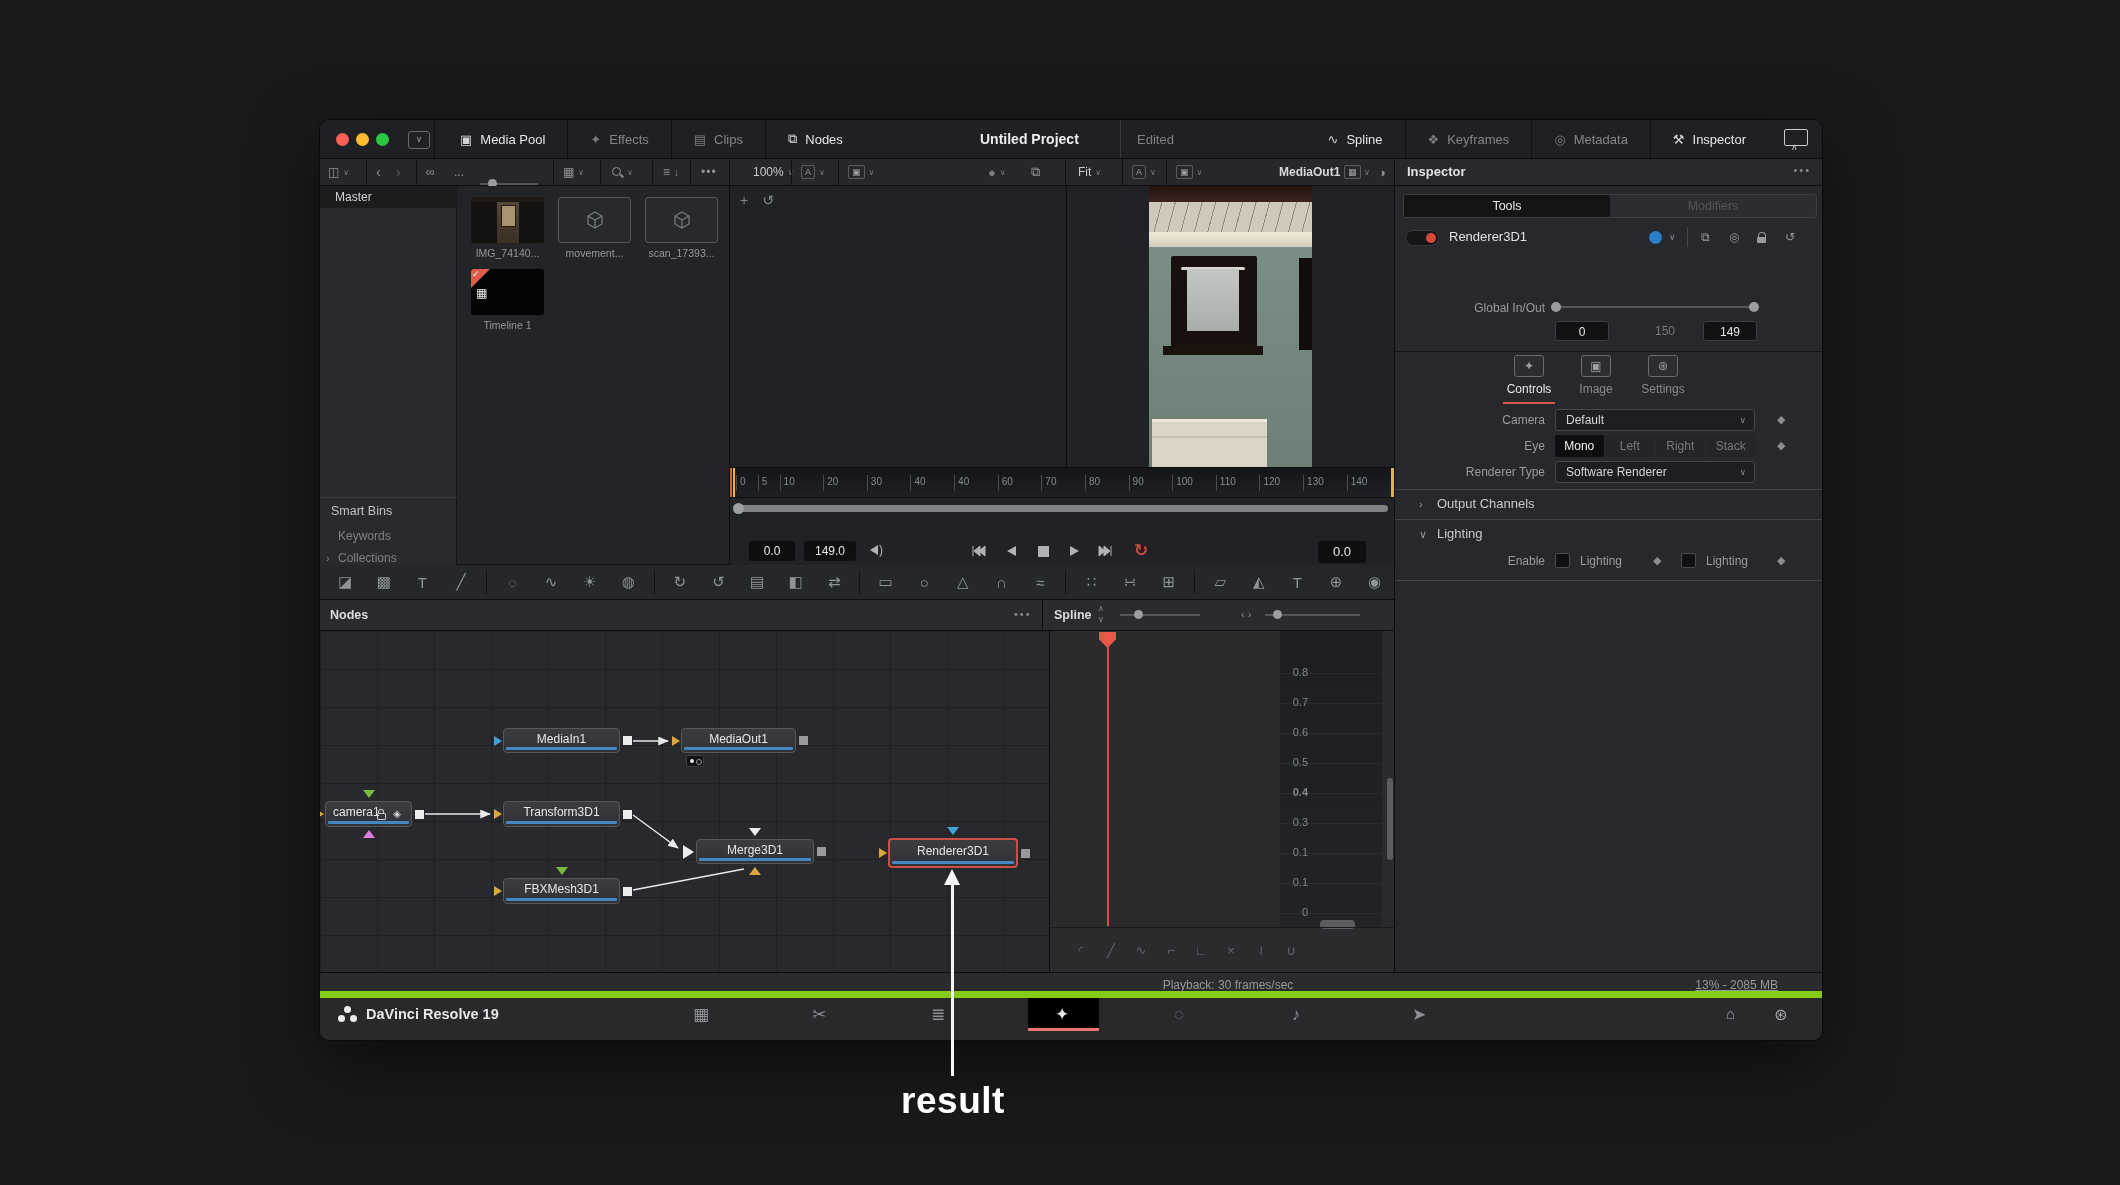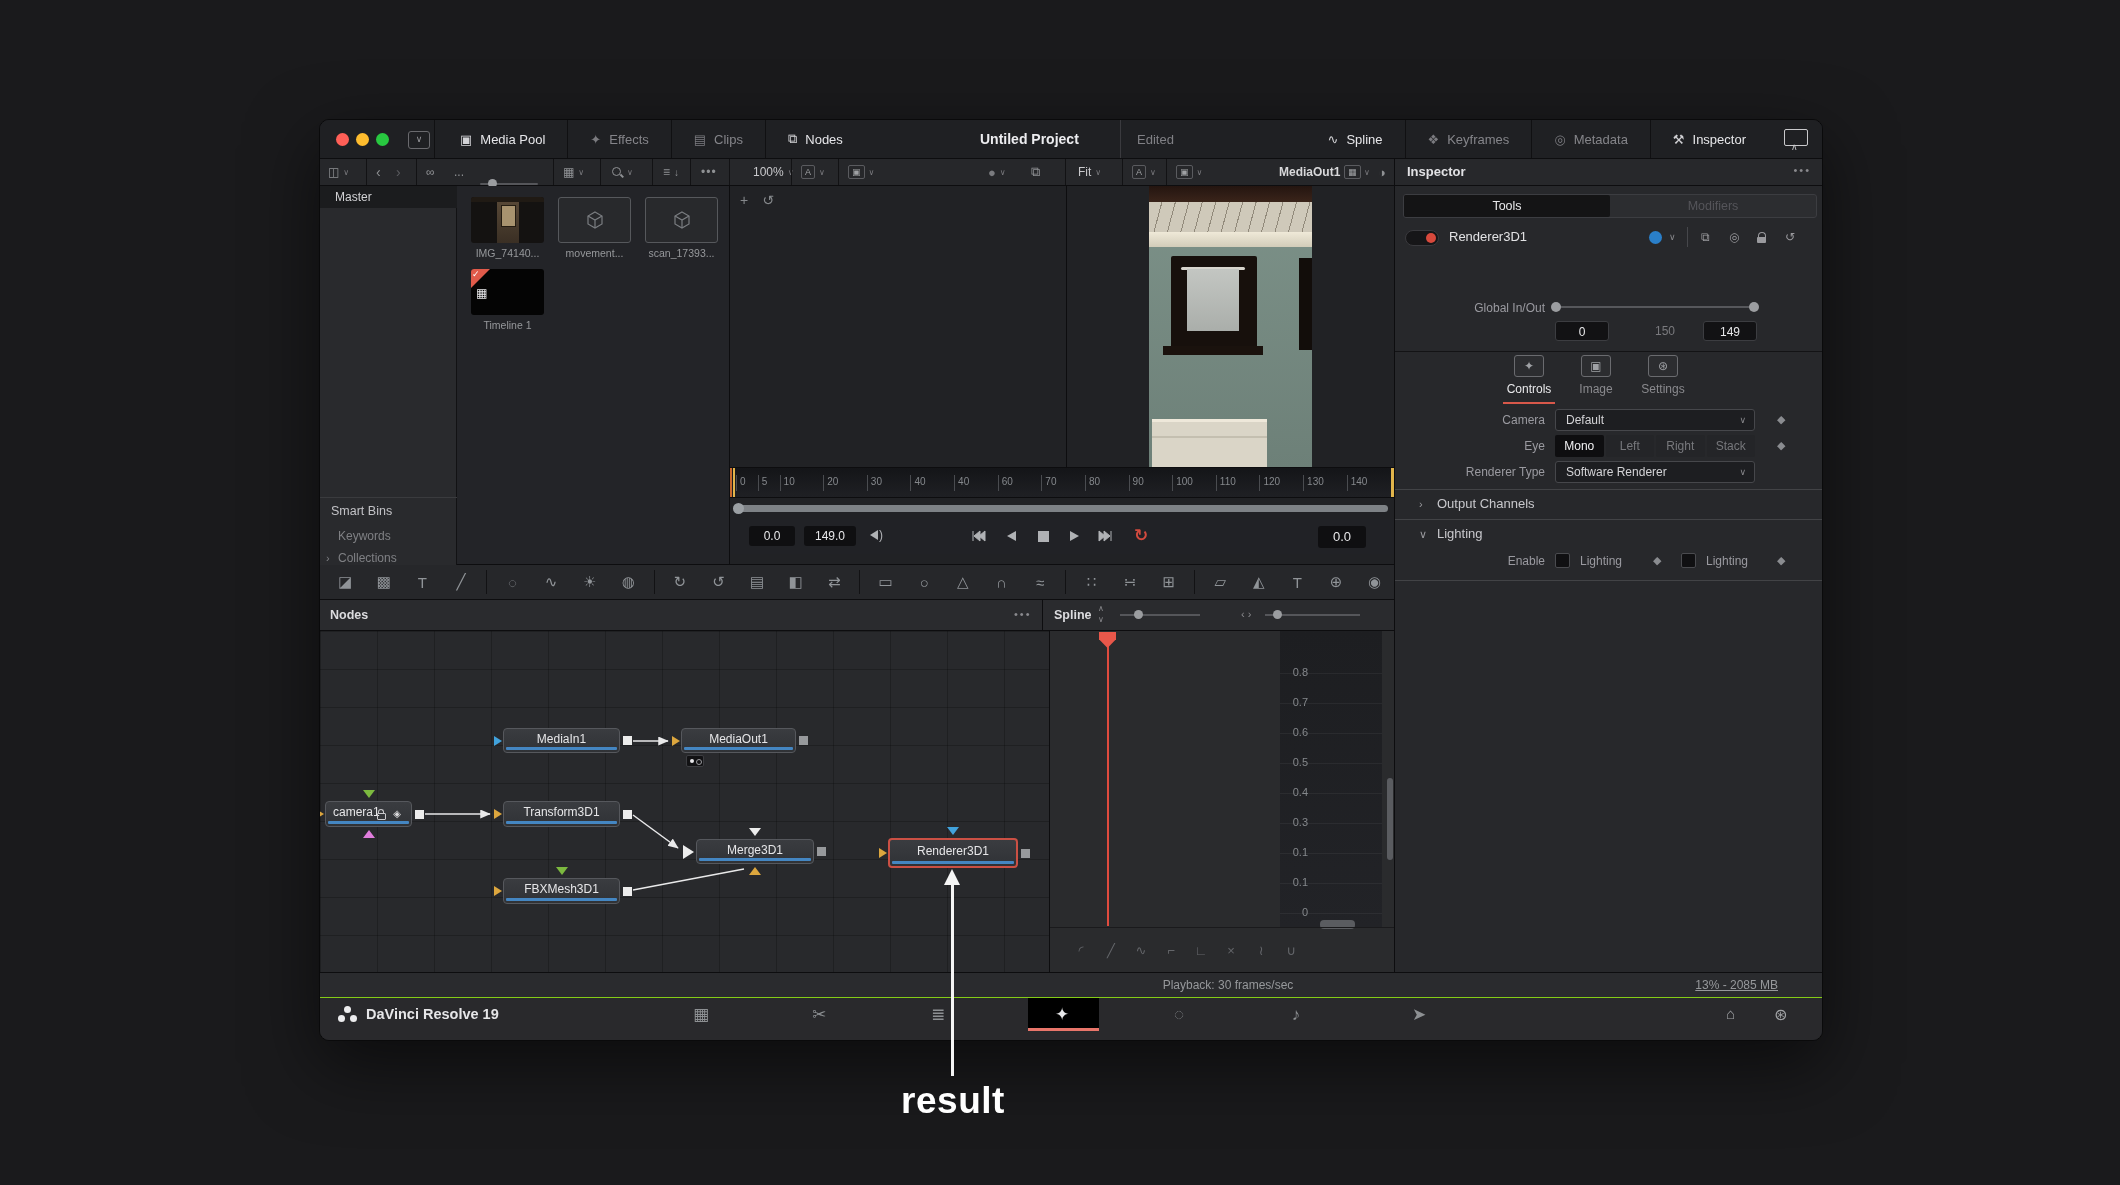--- a/index.html
+++ b/index.html
@@ -70,21 +70,21 @@
   
   #ruler{position:absolute;left:0;top:281px;width:665px;height:31px;background:linear-gradient(#141518,#1f2024);border-top:1px solid #0d0d0f;border-bottom:1px solid #0d0d0f;box-sizing:border-box;}
   .rt-tick{position:absolute;top:7px;width:1px;height:16px;background:#4a4c50;}
   .rt-num{position:absolute;top:8px;color:#85888c;font-size:10px;}
   .rt-mark-l1{position:absolute;left:0;top:0;width:2px;height:29px;background:#c96a2e;}
   .rt-mark-l2{position:absolute;left:3px;top:0;width:2px;height:29px;background:#e2b54b;}
   .rt-mark-r{position:absolute;right:1px;top:0;width:3px;height:29px;background:#e2b54b;}
   #rangebar{position:absolute;left:0;top:312px;width:665px;height:21px;}
   #rangebar .track{position:absolute;left:5px;top:7px;width:653px;height:7px;background:#7e8286;border-radius:4px;}
   #rangebar .knob{position:absolute;left:3px;top:5px;width:11px;height:11px;background:#9ba0a4;border-radius:50%;}
-  #transport{position:absolute;left:0;top:333px;width:665px;height:35px;background:#212226;}
+  #transport{position:absolute;left:0;top:348px;width:665px;height:35px;background:#212226;}
   .t-box{position:absolute;top:7px;height:20px;background:#0f0f11;border-radius:3px;color:#e8e8ea;font-size:12px;text-align:center;line-height:20px;}
   .t-btn{position:absolute;top:8px;width:22px;height:18px;display:flex;align-items:center;justify-content:center;}
   .t-btn svg{display:block;}
   #t-loop{position:absolute;left:404px;top:6px;color:#d24a3e;font-size:17px;font-weight:bold;}
   #t-speaker{position:absolute;left:140px;top:9px;color:#b0b2b5;font-size:12px;display:flex;align-items:center;}
   #t-speaker .cone{width:0;height:0;border-top:5px solid transparent;border-bottom:5px solid transparent;border-right:8px solid #b0b2b5;margin-right:1px;}
   
   #inspector{position:absolute;left:1074px;top:39px;width:430px;height:813px;background:#27282b;border-left:1px solid #0d0d0f;box-sizing:border-box;}
   #insp-header{position:absolute;left:0;top:0;width:430px;height:27px;border-bottom:1px solid #0d0d0f;box-sizing:border-box;}
   #insp-title{position:absolute;left:12px;top:5px;color:#e2e2e5;font-size:13px;font-weight:bold;}
@@ -165,21 +165,21 @@
   #spline-strip{position:absolute;left:230px;top:0;width:102px;height:296px;background:linear-gradient(#1d1e21,#222327);}
   .sp-grid{position:absolute;left:0;width:102px;height:1px;background:rgba(255,255,255,.05);}
   .sp-lbl{position:absolute;left:0;width:28px;text-align:right;color:#85888c;font-size:11px;}
   #playhead-line{position:absolute;left:57px;top:12px;width:1.5px;height:283px;background:#e04b3e;}
   #playhead-head{position:absolute;left:49px;top:1px;width:17px;height:16px;background:#e8574a;clip-path:polygon(0 0,100% 0,100% 45%,50% 100%,0 45%);}
   #sp-vscroll{position:absolute;left:337px;top:147px;width:6px;height:82px;background:#5a5c60;border-radius:3px;}
   #sp-hpill{position:absolute;left:270px;top:289px;width:35px;height:9px;background:#5a5c60;border-radius:4px;}
   #spline-tools{position:absolute;left:0;top:296px;width:345px;height:45px;border-top:1px solid #1a1a1c;display:flex;align-items:center;padding-left:16px;box-sizing:border-box;}
   .sp-tool{width:30px;text-align:center;color:#64666a;font-size:13px;}
   
-  #statusbar{position:absolute;left:0;top:852px;width:1504px;height:26px;background:#2a2b2e;border-top:1px solid #0d0d0f;border-bottom:1px solid #84cc16;box-sizing:border-box;}
+  #statusbar{position:absolute;left:0;top:852px;width:1504px;height:26px;background:#2a2b2e;border-top:1px solid #0d0d0f;border-bottom:7px solid #84cc16;box-sizing:border-box;}
   #status-playback{position:absolute;left:798px;top:5px;width:220px;text-align:center;color:#96989b;font-size:12px;}
   #status-mem{position:absolute;right:46px;top:5px;color:#96989b;font-size:12px;text-decoration:underline;}
   #bottombar{position:absolute;left:0;top:878px;width:1504px;height:44px;background:#29292c;}
   #dr-logo{position:absolute;left:18px;top:8px;width:20px;height:18px;}
   #dr-logo i{position:absolute;width:7px;height:7px;border-radius:50%;background:#ececee;}
   #app-name{position:absolute;left:46px;top:8px;color:#e6e6e8;font-size:14.5px;font-weight:bold;}
   .page-tab{position:absolute;top:0;width:30px;height:33px;margin-left:-15px;text-align:center;color:#8d9093;font-size:17px;line-height:33px;}
   #fusion-active-bg{position:absolute;left:708px;top:0;width:71px;height:33px;background:#000;}
   #fusion-active-bg::after{content:"";position:absolute;left:0;right:0;bottom:0;height:3px;background:#e8756a;}
   .page-tab.active{color:#e8e8ea;}
@@ -679,21 +679,21 @@
     <div id="spline-strip">
         <div class="sp-grid" style="top: 42px;"></div>
         <div class="sp-lbl" style="top: 35px;">0.8</div>
         <div class="sp-grid" style="top: 72px;"></div>
         <div class="sp-lbl" style="top: 65px;">0.7</div>
         <div class="sp-grid" style="top: 102px;"></div>
         <div class="sp-lbl" style="top: 95px;">0.6</div>
         <div class="sp-grid" style="top: 132px;"></div>
         <div class="sp-lbl" style="top: 125px;">0.5</div>
         <div class="sp-grid" style="top: 162px;"></div>
-        <div class="sp-lbl" style="top: 155px;">0.4</div>
+        <div class="sp-lbl" style="top: 155px; font-weight: bold;">0.4</div>
         <div class="sp-grid" style="top: 192px;"></div>
         <div class="sp-lbl" style="top: 185px;">0.3</div>
         <div class="sp-grid" style="top: 222px;"></div>
         <div class="sp-lbl" style="top: 215px;">0.1</div>
         <div class="sp-grid" style="top: 252px;"></div>
         <div class="sp-lbl" style="top: 245px;">0.1</div>
         <div class="sp-grid" style="top: 282px;"></div>
         <div class="sp-lbl" style="top: 275px;">0</div>
       </div>
     <div id="playhead-line"></div>

